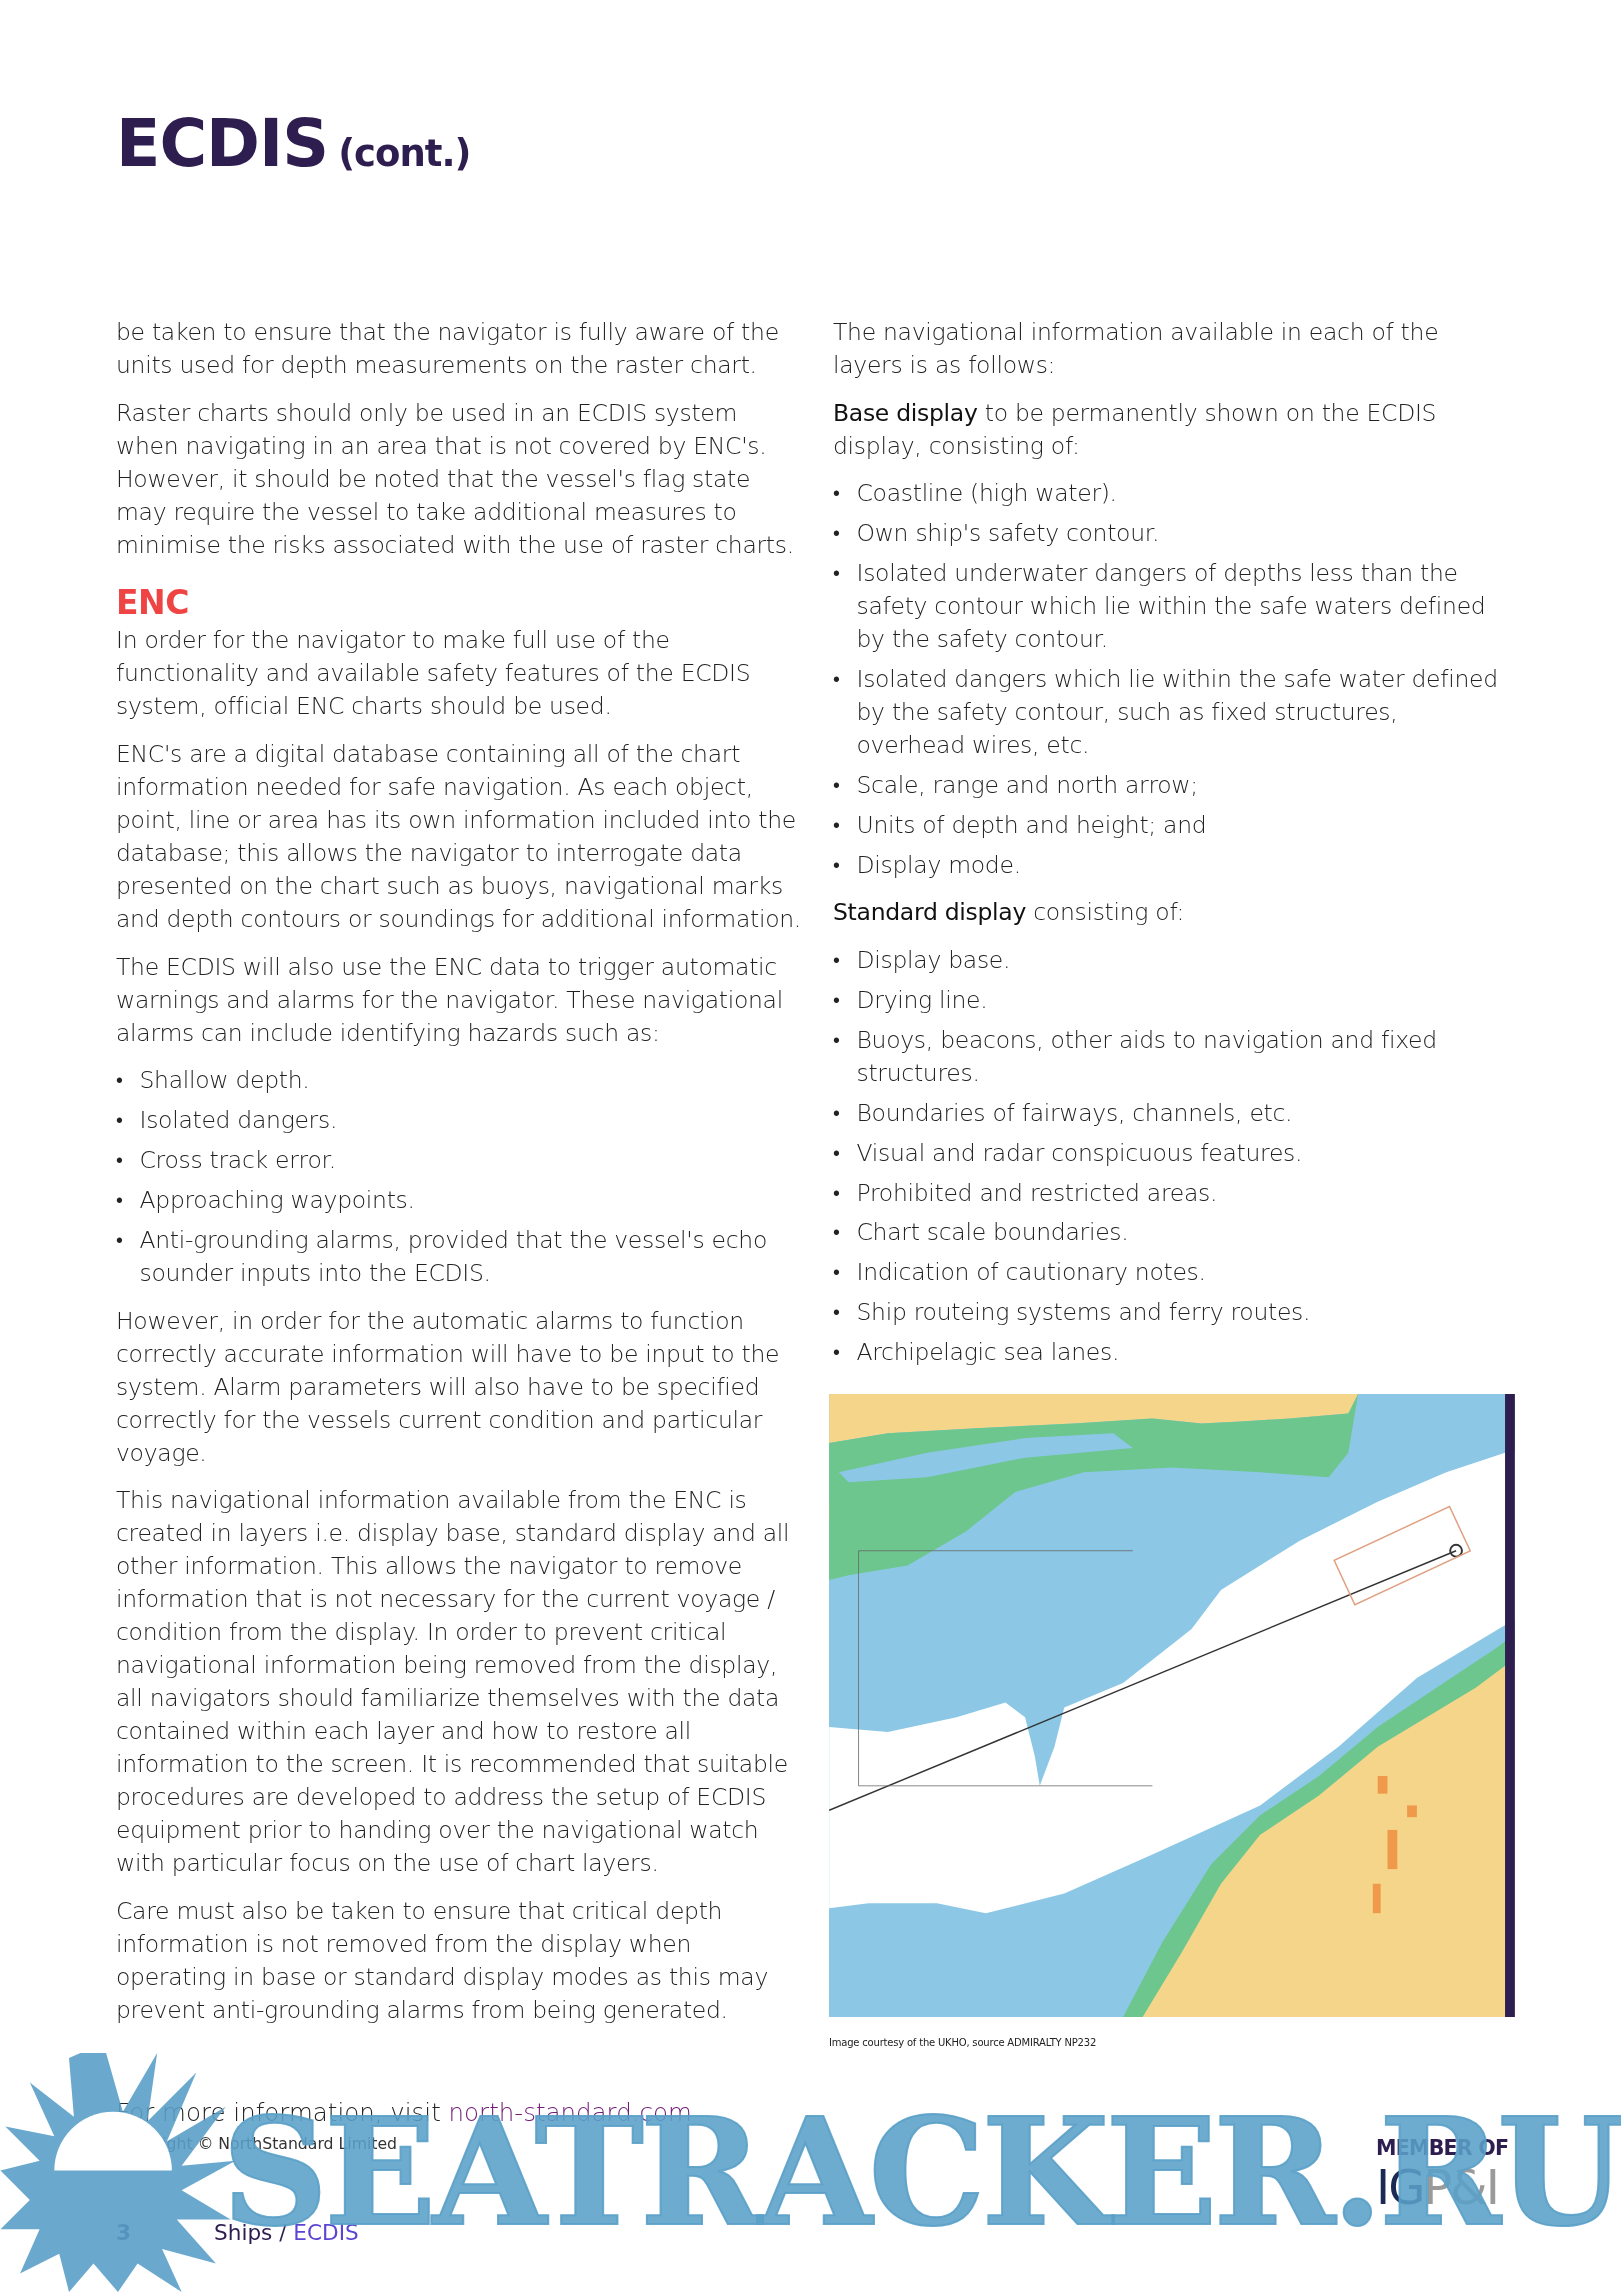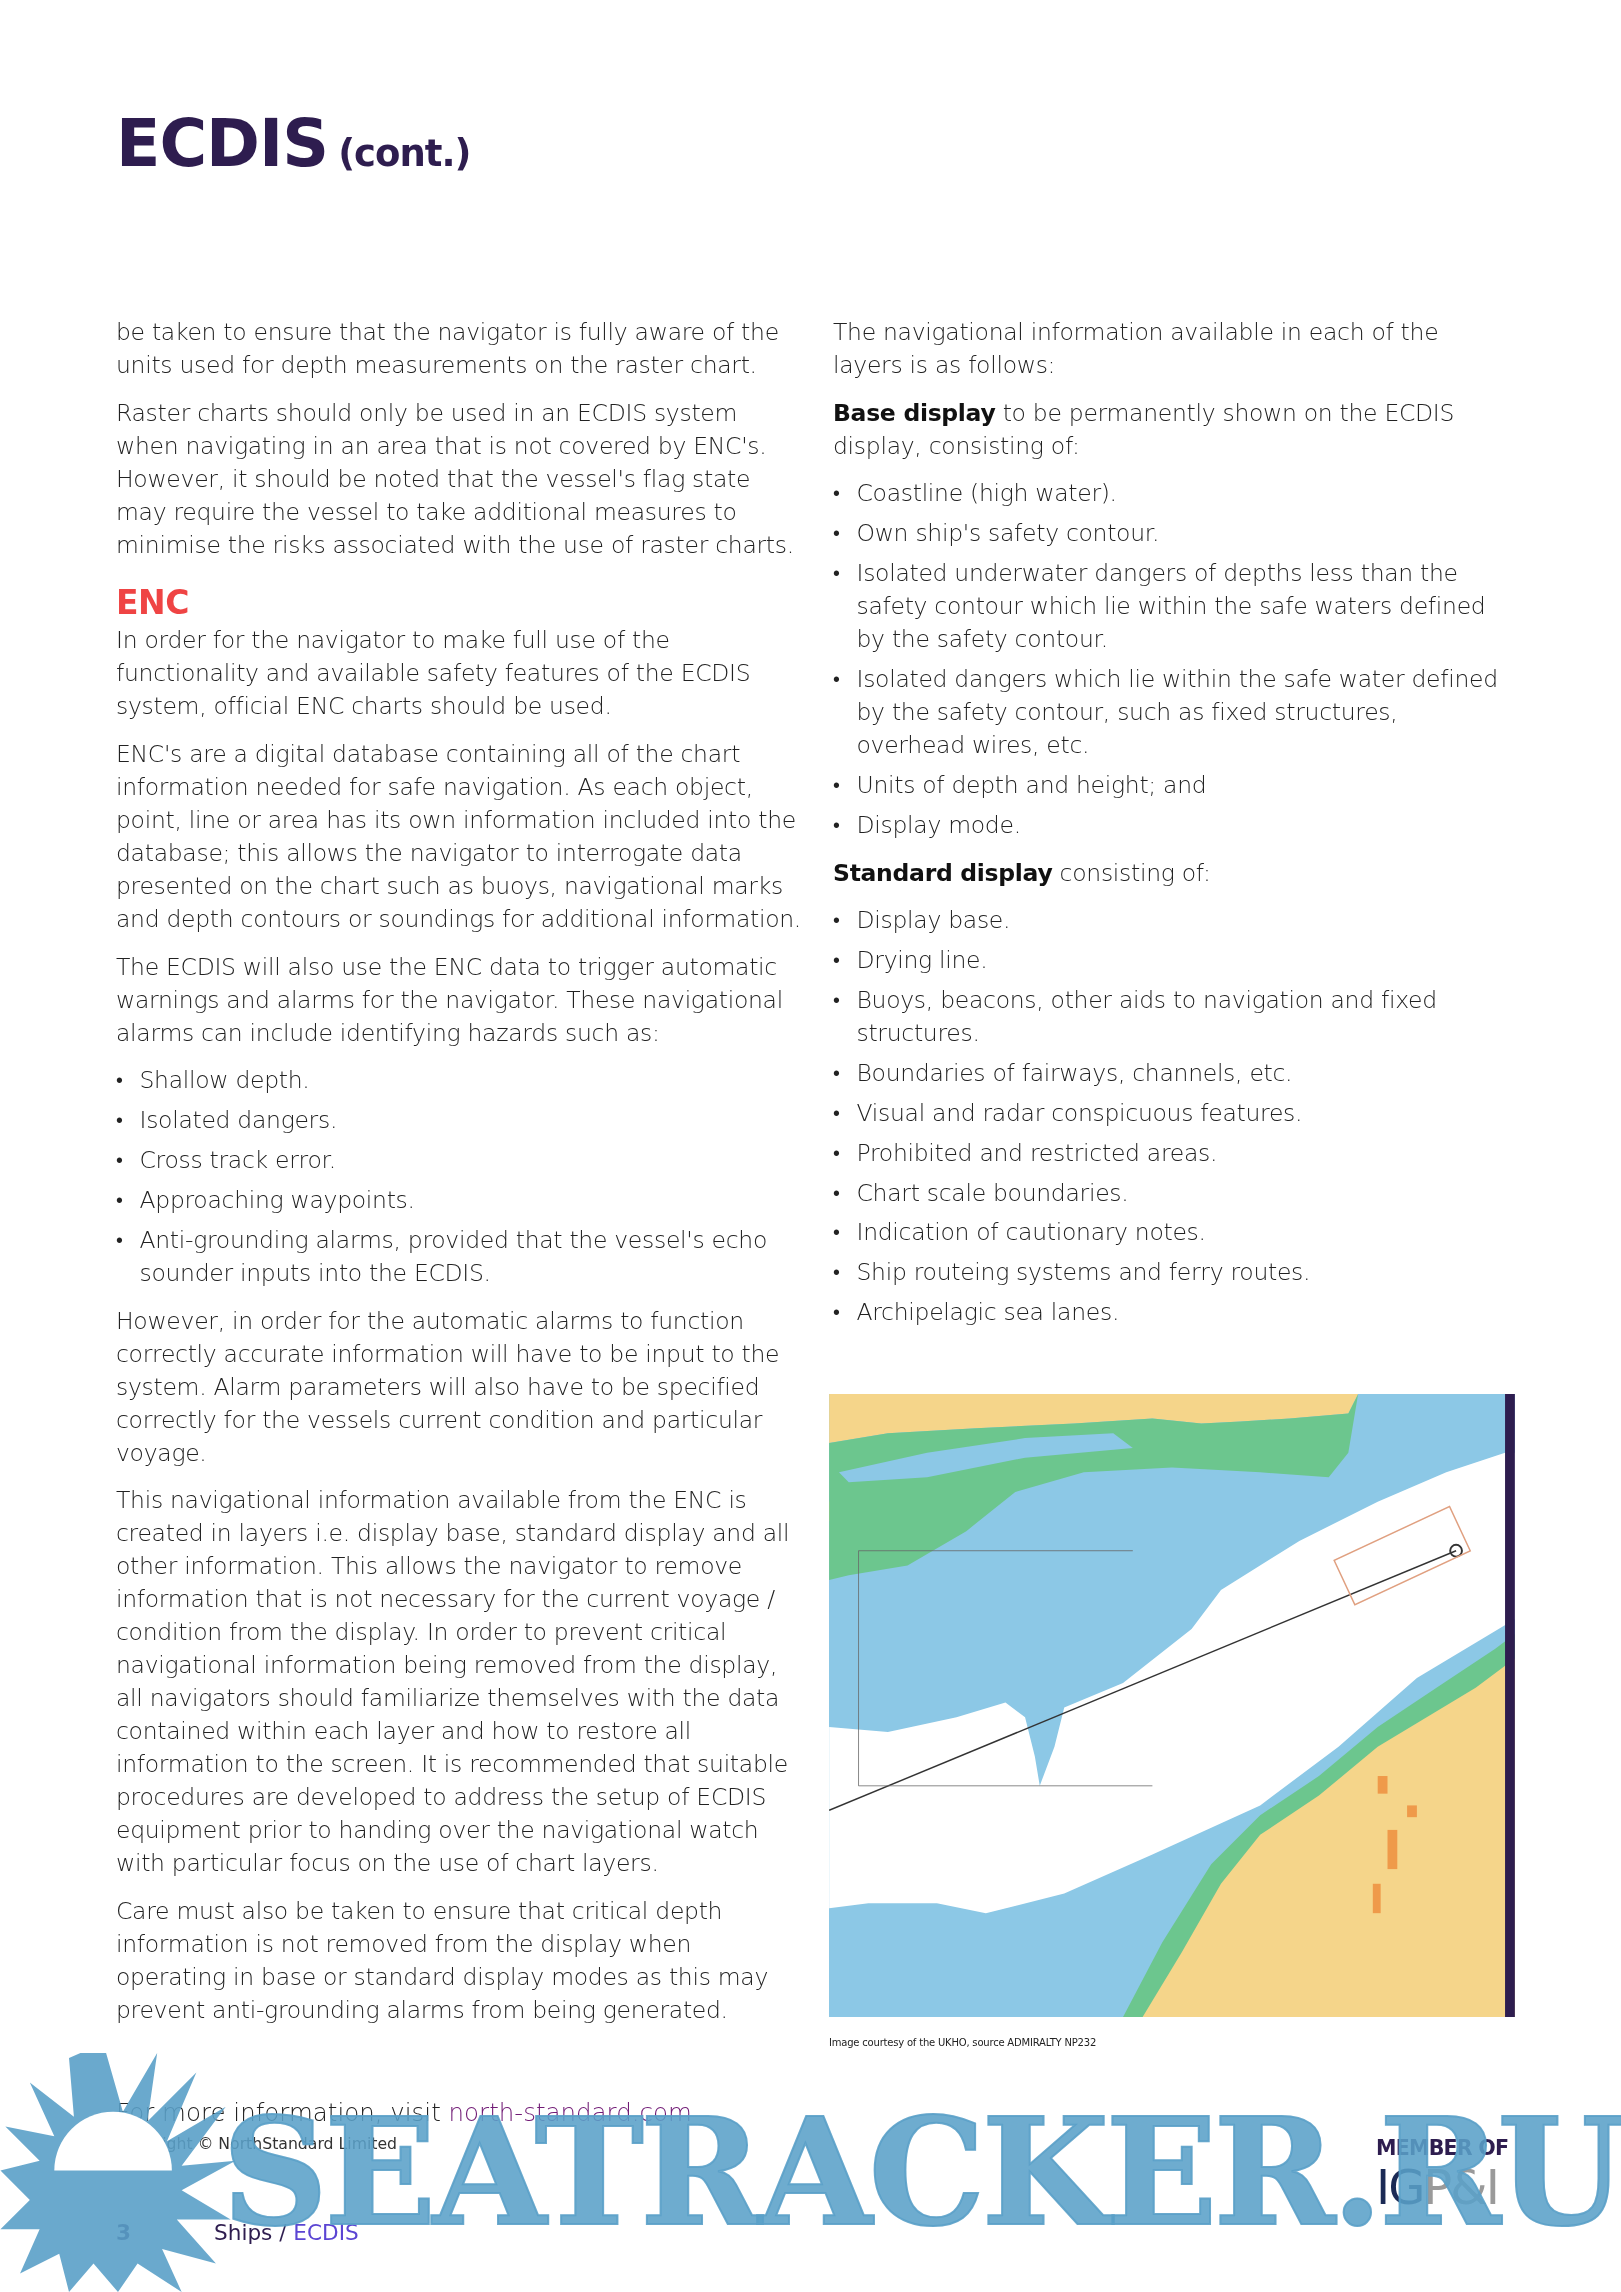--- a/index.html
+++ b/index.html
@@ -11,21 +11,21 @@
   .title .sub { font-size:37px; }
   .col { position:absolute; top:316px; font-size:23.5px; line-height:33px; letter-spacing:-0.3px;
          font-weight:300; color:#222; }
   .col.left { left:116px; width:686px; }
   .col.right { left:833px; width:676px; }
   .col p { margin:0 0 14.7px 0; }
   .col h2 { margin:21.6px 0 2px 0; font-size:33px; font-weight:bold; color:#ef4444; line-height:39px; letter-spacing:-0.5px; }
   .col ul { list-style:none; margin:0 0 14.7px 0; padding:0; }
   .col li { position:relative; padding-left:23.5px; margin-bottom:6.9px; }
   .col li::before { content:"•"; position:absolute; left:0; top:0; font-size:19.6px; }
-  .col b { font-weight:bold; color:#111; }
+  .col b { font-weight:normal; color:#111; }
   .map { position:absolute; left:829px; top:1394px; width:686px; height:623px; background:#8cc8e6; overflow:hidden; }
   .map svg { display:block; }
   .caption { position:absolute; left:829px; top:2037px; font-size:10px; color:#222; letter-spacing:-0.2px; }
   .footer-info { position:absolute; left:116px; top:2098px; font-size:24.5px; color:#222; font-weight:300; }
   .footer-info .link { color:#701a75; }
   .copyright { position:absolute; left:116px; top:2134px; font-size:15.7px; color:#333; }
   .page-num { position:absolute; left:116px; top:2220px; font-size:21.6px; font-weight:bold; color:#2e1d4f; }
   .breadcrumb { position:absolute; left:214px; top:2220px; font-size:21.6px; color:#2e1d4f; }
   .breadcrumb .current { color:#5b45d3; }
   .igpi { position:absolute; left:1376px; top:2096px;margin-top:40px; }
@@ -66,20 +66,21 @@
 </div>
 
 <div class="col right">
   <p>The navigational information available in each of the layers is as follows:</p>
   <p><b>Base display</b><span> to be permanently shown on the ECDIS display, consisting of:</span></p>
   <ul>
     <li>Coastline (high water).</li>
     <li>Own ship's safety contour.</li>
     <li>Isolated underwater dangers of depths less than the safety contour which lie within the safe waters defined by the safety contour.</li>
     <li>Isolated dangers which lie within the safe water defined by the safety contour, such as fixed structures, overhead wires, etc.</li>
+    <li>Scale, range and north arrow;</li>
     <li>Units of depth and height; and</li>
     <li>Display mode.</li>
   </ul>
   <p><b>Standard display</b><span> consisting of:</span></p>
   <ul>
     <li>Display base.</li>
     <li>Drying line.</li>
     <li>Buoys, beacons, other aids to navigation and fixed structures.</li>
     <li>Boundaries of fairways, channels, etc.</li>
     <li>Visual and radar conspicuous features.</li>

